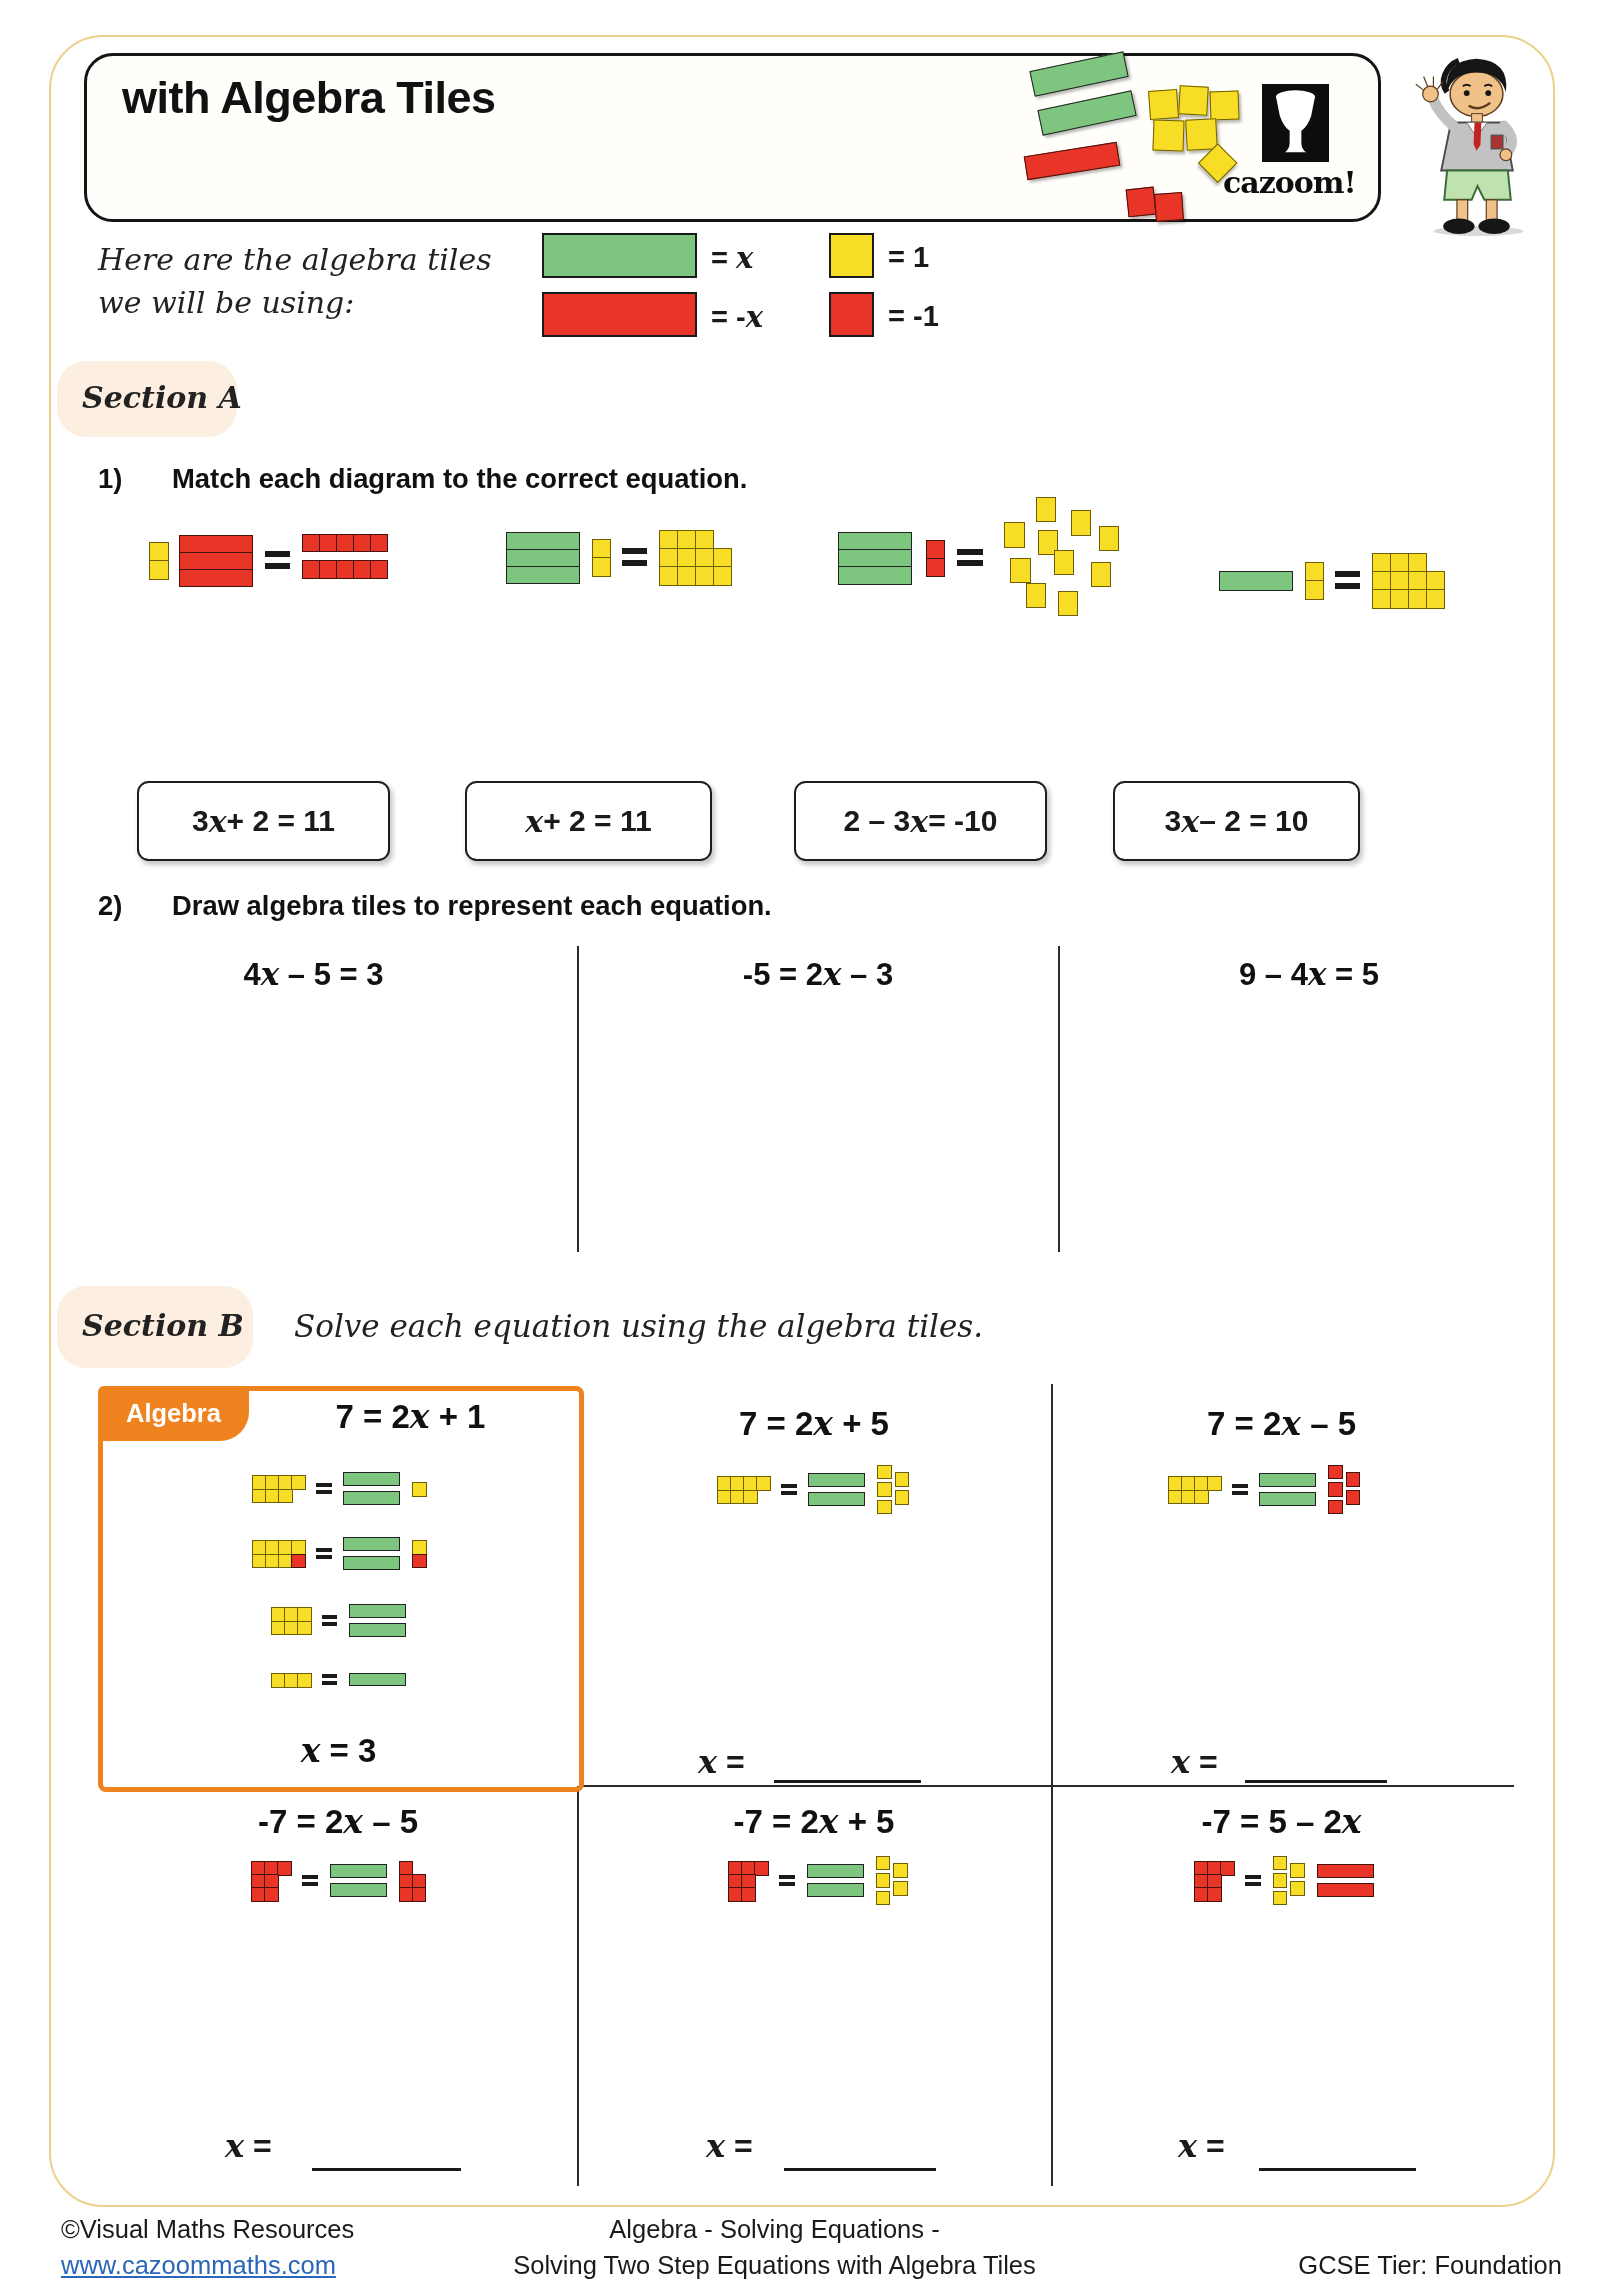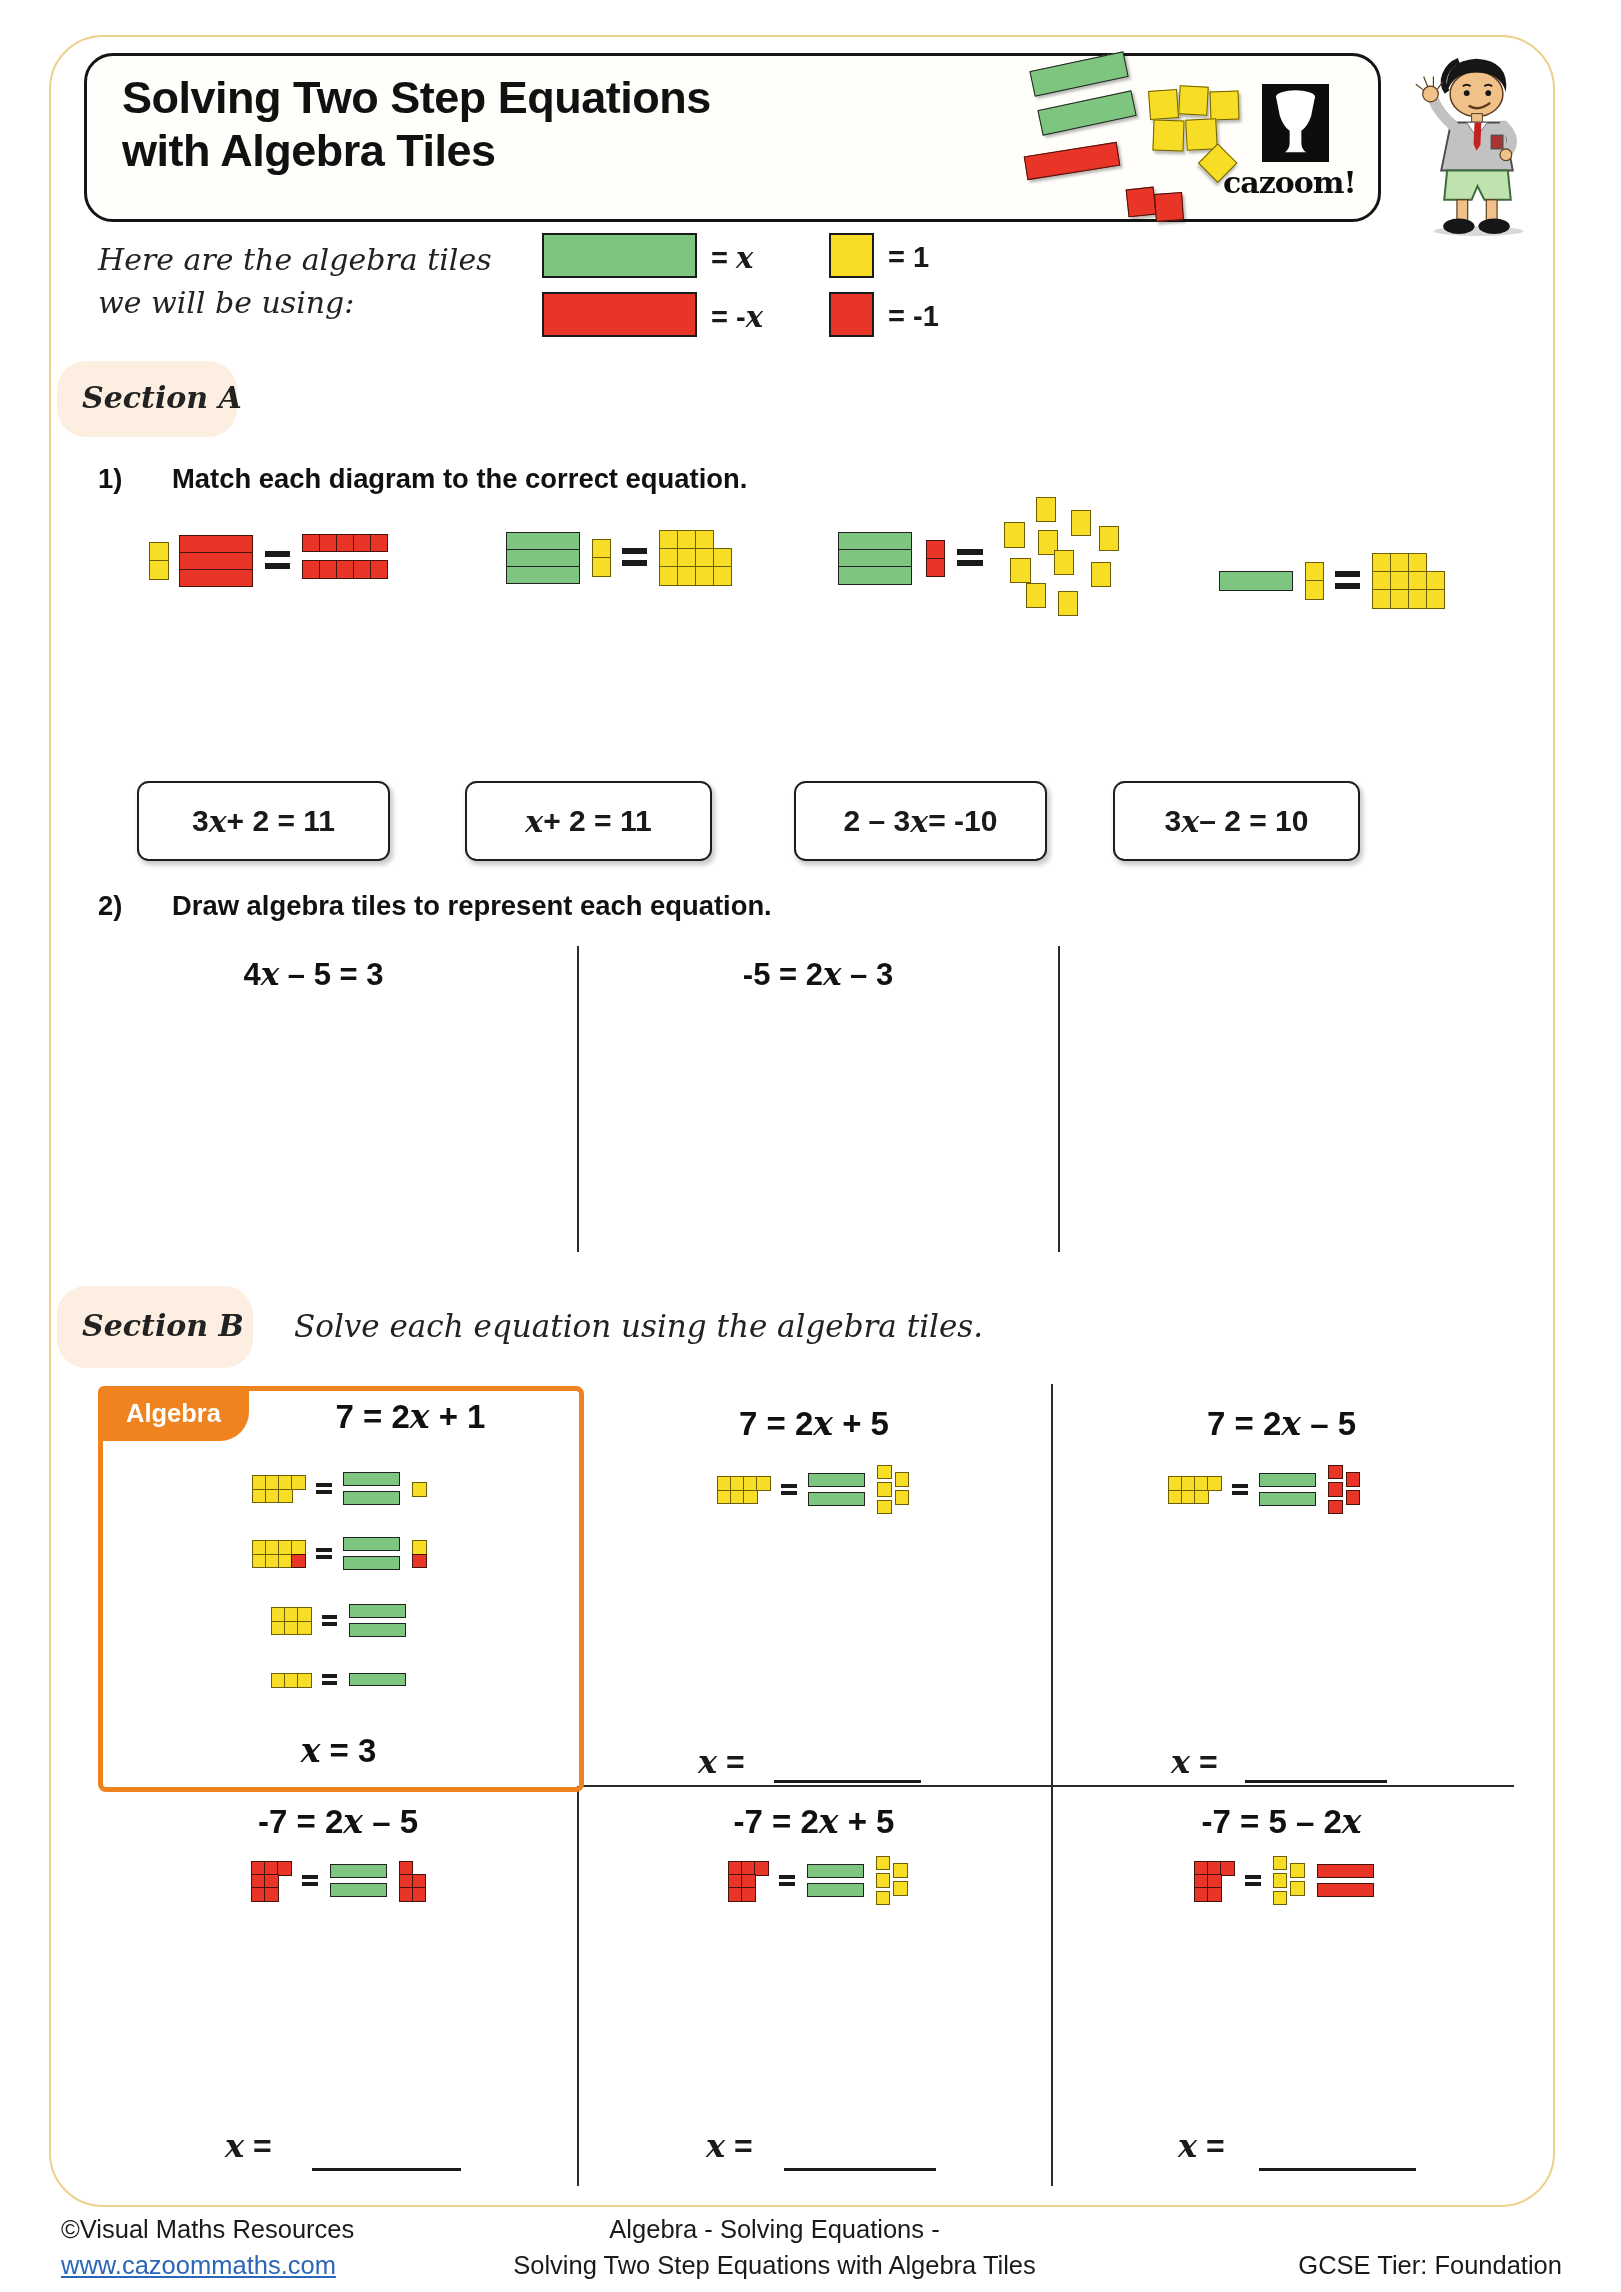--- a/index.html
+++ b/index.html
@@ -52,21 +52,20 @@
 </style>
 </head>
 <body>
 
 <div id="page">
 
   <div class="abs outer-border"></div>
 
   <div class="abs title-box"></div>
   <div class="abs title-text">
-    <div>Solving Two Step Equations</div>
     <div>with Algebra Tiles</div>
   </div>
 
   <div class="abs decor gtile" style="left:1031px;top:61px;width:94px;height:23.5px;transform:rotate(-12deg);"></div>
   <div class="abs decor gtile" style="left:1039px;top:100px;width:94px;height:23.5px;transform:rotate(-12deg);"></div>
   <div class="abs decor rtile" style="left:1025px;top:149px;width:92px;height:21.6px;transform:rotate(-9deg);"></div>
   <div class="abs decor ytile" style="left:1149px;top:90px;width:26.5px;height:26.5px;transform:rotate(-4deg);"></div>
   <div class="abs decor ytile" style="left:1179px;top:86px;width:26.5px;height:26.5px;transform:rotate(3deg);"></div>
   <div class="abs decor ytile" style="left:1210px;top:91px;width:26.5px;height:26.5px;transform:rotate(-2deg);"></div>
   <div class="abs decor ytile" style="left:1153px;top:120px;width:29px;height:29px;transform:rotate(2deg);"></div>
@@ -277,20 +276,21 @@
   <div class="abs eq-card" style="left:137px;top:781px;width:253px;">3<i>x</i> + 2 = 11</div>
   <div class="abs eq-card" style="left:465px;top:781px;width:247px;"><i>x</i> + 2 = 11</div>
   <div class="abs eq-card" style="left:794px;top:781px;width:253px;">2 – 3<i>x</i> = -10</div>
   <div class="abs eq-card" style="left:1113px;top:781px;width:247px;">3<i>x</i> – 2 = 10</div>
 
   <div class="abs q-number" style="left:98px;top:890px;">2)</div>
   <div class="abs q-prompt" style="left:172px;top:890px;text-align:center;">Draw algebra tiles to represent each equation.</div>
 
   <div class="abs big-eq" style="left:49px;top:956px;width:529px;">4<i>x</i> – 5 = 3</div>
   <div class="abs big-eq" style="left:578px;top:956px;width:480px;">-5 = 2<i>x</i> – 3</div>
+  <div class="abs big-eq" style="left:1059px;top:956px;width:500px;">9 – 4<i>x</i> = 5</div>
   <div class="abs vline" style="left:577px;top:946px;height:306px;"></div>
   <div class="abs vline" style="left:1058px;top:946px;height:306px;"></div>
 
   <div class="abs peach-box" style="left:57px;top:1286px;width:196px;height:82px;"></div>
   <div class="abs section-label" style="left:82px;top:1308px;">Section B</div>
   <div class="abs section-label" style="left:294px;top:1308px;font-weight:normal;font-size:31px;">Solve each equation using the algebra tiles.</div>
 
   <div class="abs vline" style="left:577px;top:1786px;height:400px;"></div>
   <div class="abs vline" style="left:1051px;top:1384px;height:802px;"></div>
   <div class="abs hline" style="left:583px;top:1785px;width:931px;"></div>

